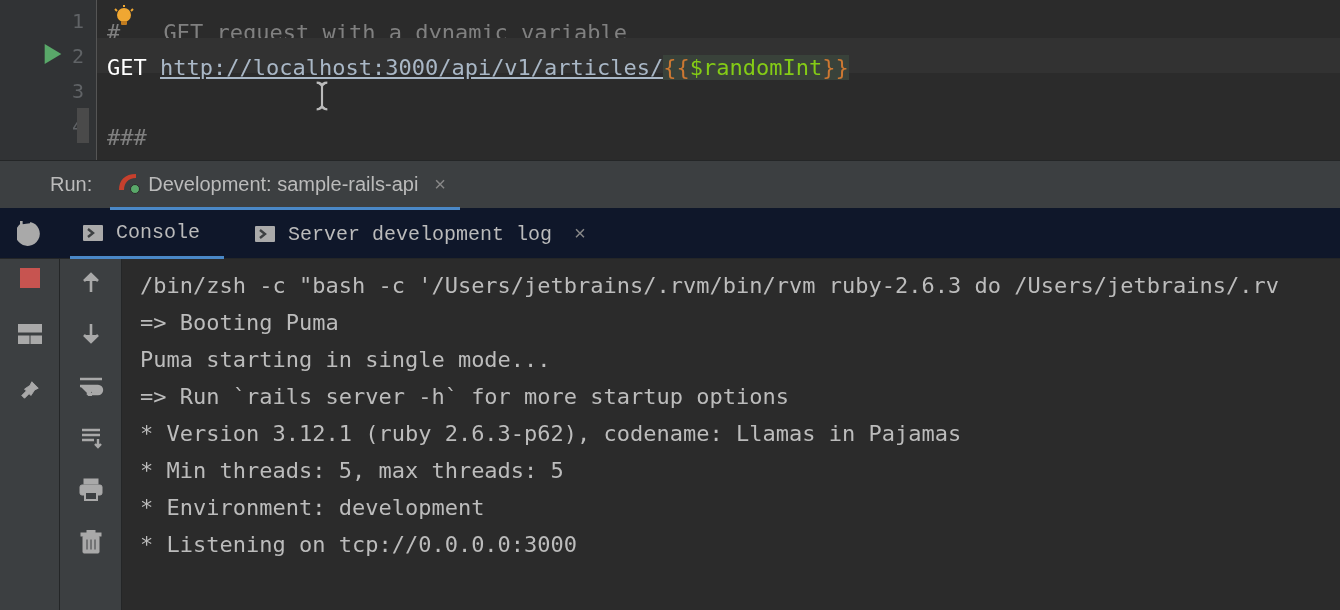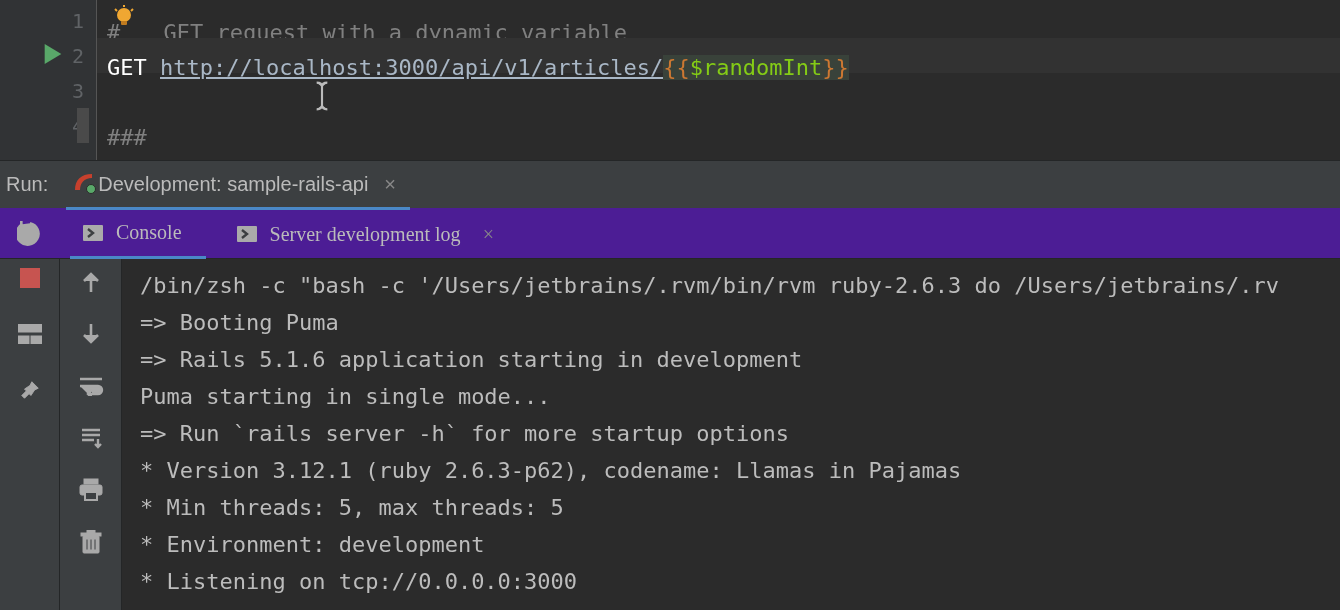--- a/index.html
+++ b/index.html
@@ -100,38 +100,38 @@
     display:flex;
     align-items:center;
     height: 48px;
     background:#3c3f41;
     border-top:1px solid #242627;
     padding-left: 6px;
     font-family: -apple-system, "Segoe UI", sans-serif;
     font-size: 20px;
     color:#bbbbbb;
   }
-  .run-header-label { padding-right: 18px; color:#bbbbbb; }
+  .run-header-label { padding-right: 18px; color:#bbbbbb;margin-left:44px; }
   .run-tab {
     display:flex; align-items:center;
     height:100%;
     padding: 0 14px 0 6px;
     border-bottom: 3px solid #4a88c7;
     margin-top:3px;
   }
-  .run-tab-label { margin-left:2px;}
+  .run-tab-label { margin-left:8px;}
   .run-tab-close { margin-left:16px; color:#888; }
 
   
   .console-strip {
     display:flex;
     align-items:center;
     height:50px;
-    background:#4c1d95;
-    font-family:Liberation Serif, serif;
+    background:#0f172a;
+    font-family:Liberation Mono, monospace;
     font-size:20px;
     color:#bbbbbb;
   }
   .console-tab {
     display:flex; align-items:center;
     height:100%;
     padding:0 24px 0 0;
     margin-top:2px;
   }
   .console-tab.active { border-bottom:3px solid #4a88c7; }
@@ -364,21 +364,20 @@
         <rect x="6" y="9" width="2" height="11" fill="#3c3f41"></rect>
         <rect x="10" y="9" width="2" height="11" fill="#3c3f41"></rect>
         <rect x="14" y="9" width="2" height="11" fill="#3c3f41"></rect>
       </svg>
     </span>
   </div>
 
   <div class="output">
     <div class="out-line">/bin/zsh -c "bash -c '/Users/jetbrains/.rvm/bin/rvm ruby-2.6.3 do /Users/jetbrains/.rv</div>
     <div class="out-line">=&gt; Booting Puma</div>
-    <div class="out-line">=&gt; Rails 5.1.6 application starting in development</div>
     <div class="out-line">Puma starting in single mode...</div>
     <div class="out-line">=&gt; Run `rails server -h` for more startup options</div>
     <div class="out-line">* Version 3.12.1 (ruby 2.6.3-p62), codename: Llamas in Pajamas</div>
     <div class="out-line">* Min threads: 5, max threads: 5</div>
     <div class="out-line">* Environment: development</div>
     <div class="out-line">* Listening on tcp://0.0.0.0:3000</div>
   </div>
 </div>
 
 </body></html>

